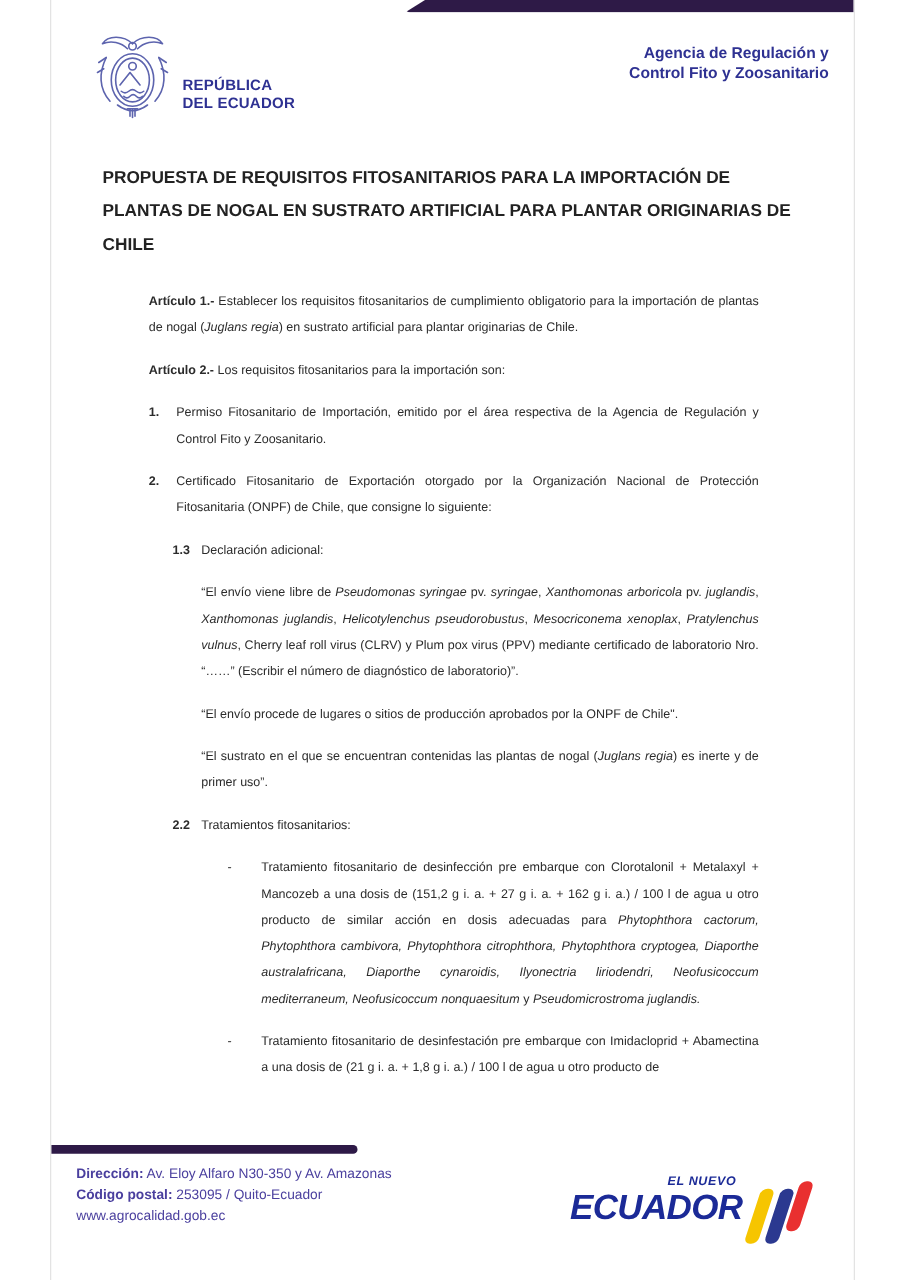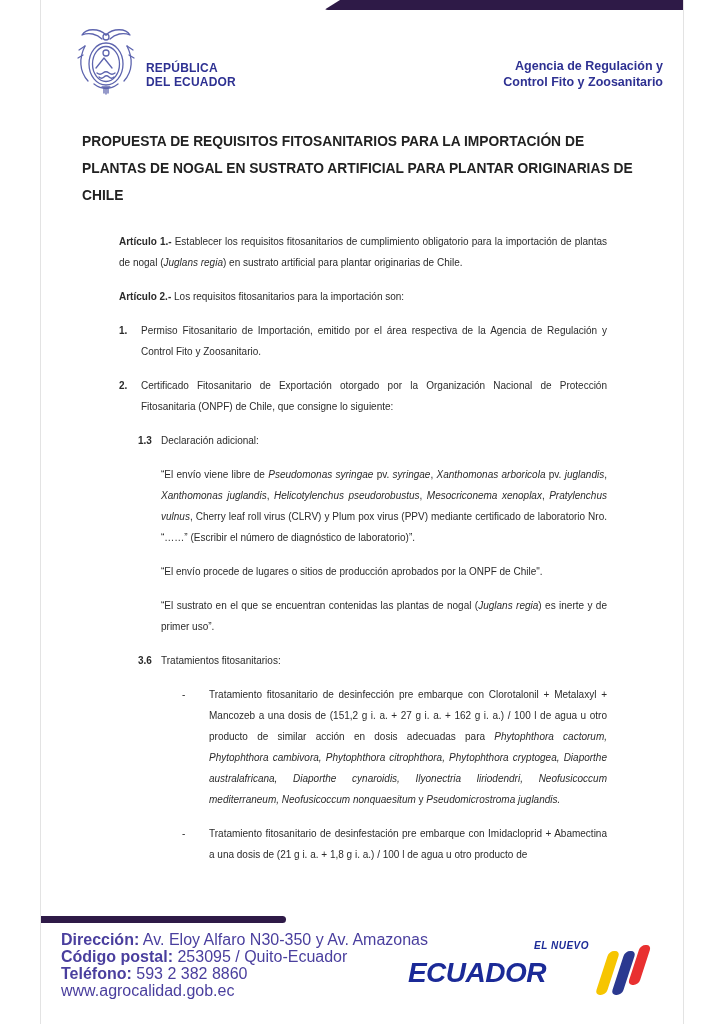--- a/index.html
+++ b/index.html
@@ -23,21 +23,21 @@
     display:flex; justify-content:space-between;
     margin-top:26px; padding:0 20px 0 30px;
   }
   .brand { display:flex; align-items:center; gap:5px; }
   .brand-text {
     font-weight:bold; font-size:12px; line-height:14px;
     color:var(--brand_blue, #2e3192); margin-top:26px;
     letter-spacing:.2px;
   }
   .agency {
-    margin-top:32px; text-align:right; font-weight:bold;
+    margin-top:8px; text-align:right; font-weight:bold;
     font-size:12.5px; line-height:16px; color:var(--brand_blue, #2e3192);
   }
   
   .doc-title {
     font-weight:bold; text-align:left; font-size:13.8px;
     line-height:27px; max-width:560px; margin:30px auto 22px;
     color:#222;
   }
   
   .doc-body { padding:0 76px 0 78px; font-size:10px; line-height:21px; }
@@ -54,32 +54,32 @@
   .bullet > .marker { position:absolute; left:63px; }
   
   .footer { position:absolute; left:0; right:0; top:916px; bottom:0; }
   .footer-bar {
     position:absolute; top:0; left:0; width:245px; height:7px;
     background:var(--banner_purple, #2e1a47);
     border-radius:0 5px 5px 0;
   }
   .footer-info {
     position:absolute; top:15px; left:20px;
-    font-size:16px; line-height:17px;
+    font-size:11px; line-height:17px;
     color:var(--footer_text, #4a3f9e);
   }
   .f-label { font-weight:bold; }
   .f-site { text-decoration:none; color:inherit; cursor:pointer; }
   .ecuador-logo { position:absolute; top:24px; right:38px; }
   .logo-top {
     font-size:10px; font-weight:bold; font-style:italic;
     color:var(--logo_blue, #1b2a97); text-align:right;
     padding-right:56px; letter-spacing:.5px;
   }
-  .logo-row { display:flex; align-items:center;gap:48px; }
+  .logo-row { display:flex; align-items:flex-start; }
   .logo-main {
     font-size:28px; font-weight:bold; font-style:italic;
     color:var(--logo_blue, #1b2a97); letter-spacing:-.5px; line-height:30px;
   }
   .stripes { display:flex; gap:5px; margin-left:8px; }
   .stripe {
     width:11px; height:44px; border-radius:5px;
     transform:skewX(-18deg); display:inline-block;
   }
   .stripe.s1 { background:var(--stripe_yellow, #f6c500); }
@@ -128,39 +128,35 @@
 
   <div class="doc-body">
       <div class="para plain"><span class="ptext"><span class="b">Artículo 1.- </span><span>Establecer los requisitos fitosanitarios de cumplimiento obligatorio para la importación de plantas de nogal (</span><span class="i">Juglans regia</span><span>) en sustrato artificial para plantar originarias de Chile.</span></span></div>
       <div class="para plain"><span class="ptext"><span class="b">Artículo 2.- </span><span>Los requisitos fitosanitarios para la importación son:</span></span></div>
       <div class="para numbered"><span class="marker">1.</span><span class="ptext"><span>Permiso Fitosanitario de Importación, emitido por el área respectiva de la Agencia de Regulación y Control Fito y Zoosanitario.</span></span></div>
       <div class="para numbered"><span class="marker">2.</span><span class="ptext"><span>Certificado Fitosanitario de Exportación otorgado por la Organización Nacional de Protección Fitosanitaria (ONPF) de Chile, que consigne lo siguiente:</span></span></div>
       <div class="para sub"><span class="marker">1.3</span><span class="ptext"><span>Declaración adicional:</span></span></div>
       <div class="para quote"><span class="ptext"><span>“El envío viene libre de </span><span class="i">Pseudomonas syringae</span><span> pv. </span><span class="i">syringae</span><span>, </span><span class="i">Xanthomonas arboricola</span><span> pv. </span><span class="i">juglandis</span><span>, </span><span class="i">Xanthomonas juglandis</span><span>, </span><span class="i">Helicotylenchus pseudorobustus</span><span>, </span><span class="i">Mesocriconema xenoplax</span><span>, </span><span class="i">Pratylenchus vulnus</span><span>, Cherry leaf roll virus (CLRV) y Plum pox virus (PPV) mediante certificado de laboratorio Nro. “……” (Escribir el número de diagnóstico de laboratorio)”.</span></span></div>
       <div class="para quote"><span class="ptext"><span>“El envío procede de lugares o sitios de producción aprobados por la ONPF de Chile".</span></span></div>
       <div class="para quote"><span class="ptext"><span>“El sustrato en el que se encuentran contenidas las plantas de nogal (</span><span class="i">Juglans regia</span><span>) es inerte y de primer uso”.</span></span></div>
-      <div class="para sub"><span class="marker">3.6</span><span class="ptext"><span>Tratamientos fitosanitarios:</span></span></div>
+      <div class="para sub"><span class="marker">2.2</span><span class="ptext"><span>Tratamientos fitosanitarios:</span></span></div>
       <div class="para bullet"><span class="marker">-</span><span class="ptext"><span>Tratamiento fitosanitario de desinfección pre embarque con Clorotalonil + Metalaxyl + Mancozeb a una dosis de (151,2 g i. a. + 27 g i. a. + 162 g i. a.) / 100 l de agua u otro producto de similar acción en dosis adecuadas para </span><span class="i">Phytophthora cactorum, Phytophthora cambivora, Phytophthora citrophthora, Phytophthora cryptogea, Diaporthe australafricana, Diaporthe cynaroidis, Ilyonectria liriodendri, Neofusicoccum mediterraneum, Neofusicoccum nonquaesitum</span><span> y </span><span class="i">Pseudomicrostroma juglandis.</span></span></div>
       <div class="para bullet"><span class="marker">-</span><span class="ptext"><span>Tratamiento fitosanitario de desinfestación pre embarque con Imidacloprid + Abamectina a una dosis de (21 g i. a. + 1,8 g i. a.) / 100 l de agua u otro producto de</span></span></div>
     </div>
 
   <div class="footer">
     <div class="footer-bar"></div>
     <div class="footer-info">
       <div class="f-line">
         <span class="f-label">Dirección:</span>
         <span>Av. Eloy Alfaro N30-350 y Av. Amazonas</span>
       </div>
       <div class="f-line">
         <span class="f-label">Código postal:</span>
         <span>253095 / Quito-Ecuador</span>
-      </div>
-      <div class="f-line">
-        <span class="f-label">Teléfono:</span>
-        <span>593 2 382 8860</span>
       </div>
       <div class="f-line">
         <span class="f-site">www.agrocalidad.gob.ec</span>
       </div>
     </div>
     <div class="ecuador-logo">
       <div class="logo-top">EL NUEVO</div>
       <div class="logo-row">
         <span class="logo-main">ECUADOR</span>
         <span class="stripes">

